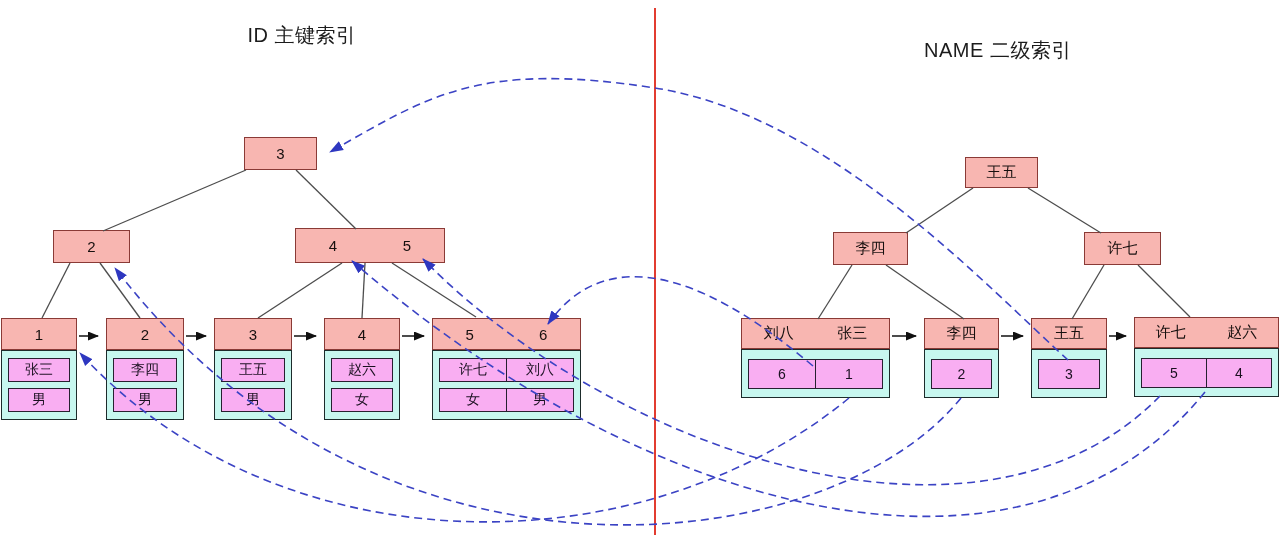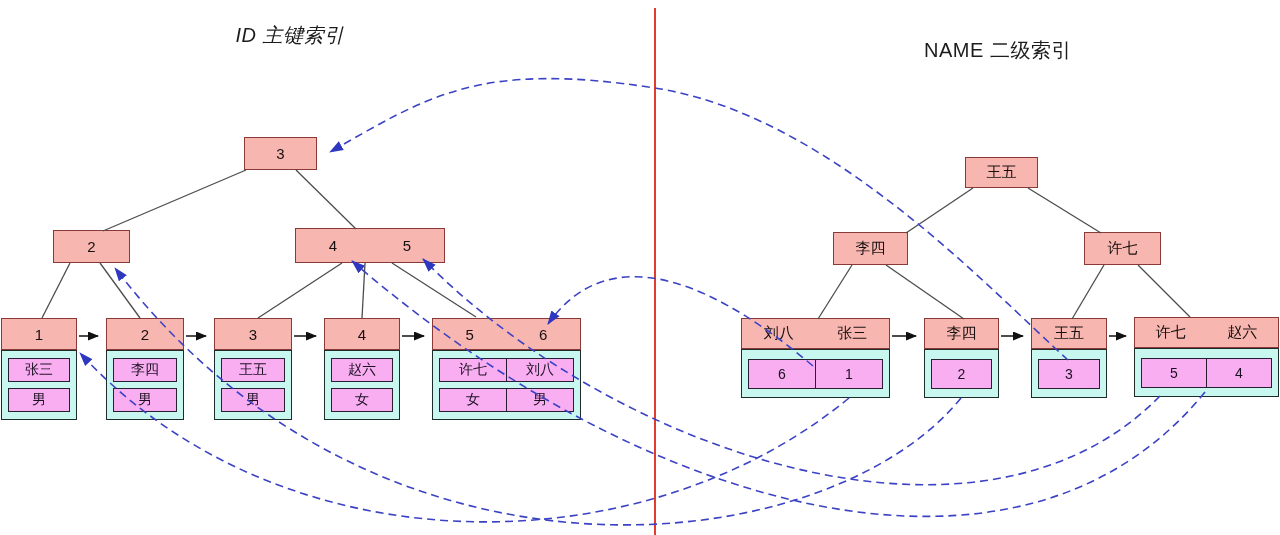--- a/index.html
+++ b/index.html
@@ -38,21 +38,21 @@
   }
   .lb-r .cell{height:30px;}
   .cell + .cell{border-left-width:1px;margin-left:-1px;}
   svg.overlay{position:absolute;left:0;top:0;pointer-events:none;z-index:6;}
 </style>
 </head>
 <body>
 
 <div class="stage">
 
-  <div class="title" style="left:170px;top:22px;font-style:italic;">ID 主键索引</div>
+  <div class="title" style="left:182px;top:22px;">ID 主键索引</div>
   <div class="title" style="left:878px;top:37px;">NAME 二级索引</div>
 
   <div class="node" style="left:244px;top:137px;width:73px;height:33px;">
     <span>3</span>
   </div>
   <div class="node" style="left:53px;top:230px;width:77px;height:33px;">
     <span>2</span>
   </div>
   <div class="node" style="left:295px;top:228px;width:150px;height:35px;">
     <span>4</span>

